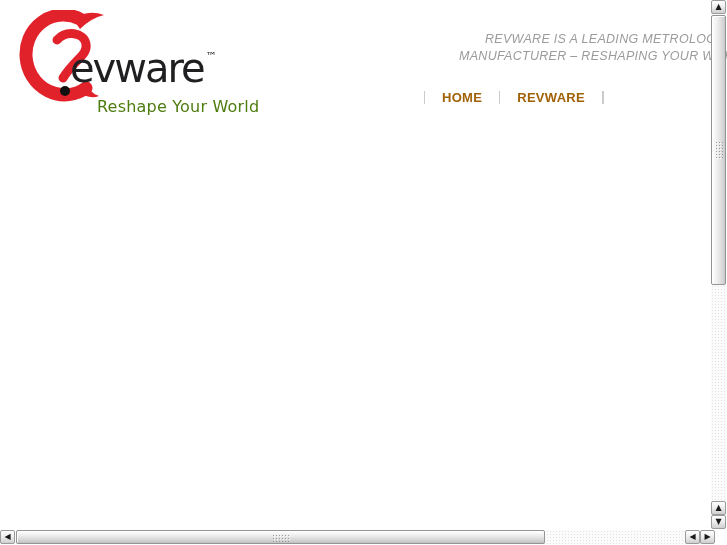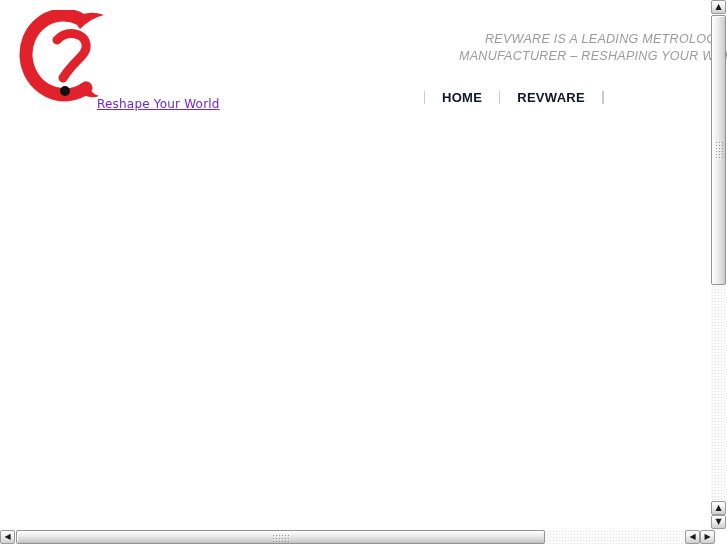--- a/index.html
+++ b/index.html
@@ -9,32 +9,32 @@
 
   
   .logo { position:absolute; left:14px; top:10px; width:230px; height:100px; cursor:pointer; }
   .logo-mark { position:absolute; left:0; top:0; width:104px; height:100px; }
   .brand-line { position:absolute; left:56px; top:38px; white-space:nowrap; }
   .brand-word { font-family:"DejaVu Sans", sans-serif; font-size:40px; letter-spacing:-2px;
                 color:#1f1f21; line-height:1; }
   .brand-tm { font-family:"DejaVu Sans", sans-serif; font-size:11px; color:#1f1f21;
               vertical-align:22px; margin-left:2px; letter-spacing:0; }
   .logo-tagline { position:absolute; left:83px; top:87px; font-family:"DejaVu Sans", sans-serif;
-                  font-size:12px; color:#6d28d9; letter-spacing:0.2px; white-space:nowrap;text-decoration:underline; }
+                  font-size:16px; color:#4d7c0f; letter-spacing:0.2px; white-space:nowrap; }
 
   
   .hero-line { position:absolute; font-style:italic; font-size:12.5px; line-height:14px;
                color:#9b9b9b; letter-spacing:0.3px; white-space:nowrap; z-index:1; }
   .hero-line-1 { left:485px; top:32px; }
   .hero-line-2 { left:459px; top:49px; }
 
   
   .nav { position:absolute; left:424px; top:88px; height:18px; display:flex; align-items:center; z-index:1; }
   .nav-sep { width:1px; height:13px; background:#cbcbcb; }
-  .nav-link { font-size:13px; font-weight:bold; color:#0f172a; letter-spacing:0.3px;
+  .nav-link { font-size:13px; font-weight:bold; color:#a16207; letter-spacing:0.3px;
               padding:0 17px; text-decoration:none; cursor:pointer; white-space:nowrap;text-align:center; }
 
   
   .sb { position:absolute; z-index:10; }
   .sb-track { position:absolute; background-color:#fbfbfb;
               background-image:radial-gradient(#e2e2e2 0.8px, rgba(0,0,0,0) 1px);
               background-size:3px 3px; }
   .sb-btn { position:absolute; background:linear-gradient(#ffffff, #efefef 45%, #cfcfcf);
             border:1px solid #9b9b9b; border-radius:2px; display:flex; align-items:center;
             justify-content:center; cursor:pointer; }
@@ -77,20 +77,23 @@
       <path d="M 66 9 A 38 40 -10 1 0 72 78" fill="none" stroke="#e2222b" stroke-width="13" stroke-linecap="round"></path>
 
       <path d="M 58 9 Q 74 -1 90 5 Q 77 8 66 19 Q 62 13 58 9 Z" fill="#e2222b"></path>
 
       <path d="M 63 81 Q 75 90 85 86 Q 76 84 72 71 Q 67 77 63 81 Z" fill="#e2222b"></path>
 
       <path d="M 43 30 C 52 20 70 22 72 34 C 74 45 61 49 49 68" fill="none" stroke="#e2222b" stroke-width="9" stroke-linecap="round"></path>
 
       <circle cx="51" cy="81" r="5" fill="#111111"></circle>
     </svg>
+    <div class="brand-line">
+      <span class="brand-word">evware</span><span class="brand-tm">™</span>
+    </div>
     <div class="logo-tagline">Reshape Your World</div>
   </div>
 
   <div class="hero-line hero-line-1">REVWARE IS A LEADING METROLOGY</div>
   <div class="hero-line hero-line-2">MANUFACTURER – RESHAPING YOUR WOR</div>
 
   <nav class="nav">
     <span class="nav-sep"></span>
     <a class="nav-link">HOME</a>
     <span class="nav-sep"></span>

